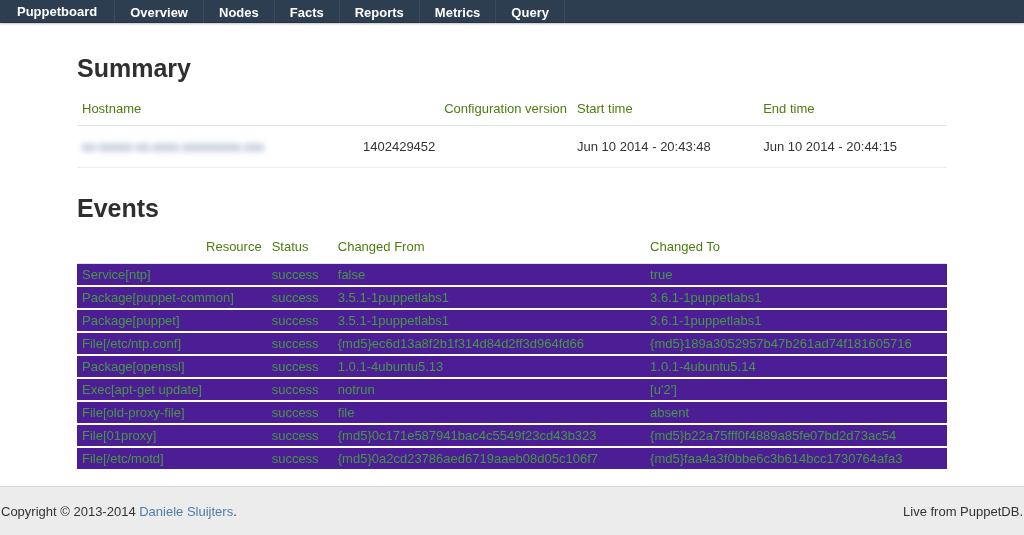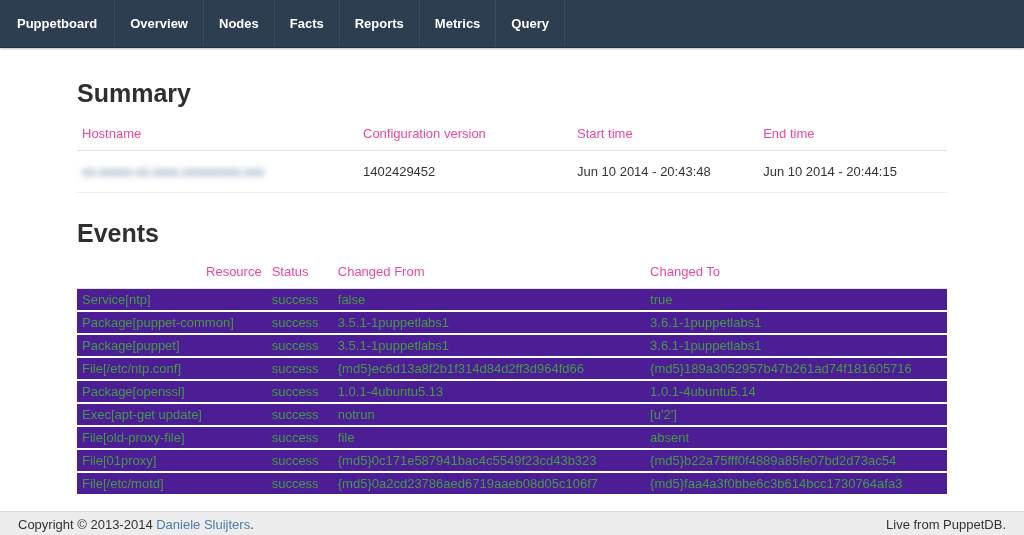--- a/index.html
+++ b/index.html
@@ -9,21 +9,21 @@
     height: 535px;
     background: #ffffff;
     font-family: "Liberation Sans", "DejaVu Sans", sans-serif;
     display: flex;
     flex-direction: column;
     overflow: hidden;
   }
 
   
   nav.topbar {
-    height: 48px;
+    height: 23px;
     background: #2c3e50;
     display: flex;
     align-items: stretch;
     flex-shrink: 0;
     box-shadow: 0 1px 2px rgba(0,0,0,0.25);
     border-bottom: 1px solid #24333f;
   }
   .nav-item {
     display: flex;
     align-items: center;
@@ -49,29 +49,29 @@
     padding: 0;
     line-height: 30px;
   }
   #summary-heading { margin-top: 30px; margin-bottom: 8px; }
   #events-heading  { margin-top: 25px; margin-bottom: 6px; }
 
   table { width: 100%; border-collapse: collapse; font-size: 13px; table-layout: fixed; }
   th {
     text-align: left;
     font-weight: 400;
-    color: #ec4899;
+    color: #4d7c0f;
     padding: 10px 5px 9px 5px;
     border-bottom: 1px solid #e3e3e3;
     white-space: nowrap;
   }
 
   
   .summary-table th:nth-child(1) { width: 32.3%; }
-  .summary-table th:nth-child(2) { width: 24.6%; }
+  .summary-table th:nth-child(2) { width: 24.6%; text-align: right; }
   .summary-table th:nth-child(3) { width: 21.4%; }
   .summary-table td {
     padding: 13px 5px;
     border-bottom: 1px solid #ededed;
     color: #333333;
     white-space: nowrap;
   }
   .blurred-link {
     color: #55749c;
     filter: blur(3px);
@@ -89,27 +89,27 @@
     color: #459945;
     background: #4c1d95;
     border-bottom: 2px solid #ffffff;
     white-space: nowrap;
     overflow: hidden;
   }
 
   
   footer {
     flex-shrink: 0;
-    height: 26px;
+    height: 50px;
     background: #ececec;
     border-top: 1px solid #d9d9d9;
     display: flex;
     align-items: center;
     justify-content: space-between;
-    padding: 0 18px;
+    padding: 0 1px;
     font-size: 13px;
     color: #333333;
   }
   footer a { color: #4e7cab; text-decoration: none; cursor: pointer; }
 </style>
 </head>
 <body>
 
 <nav class="topbar">
   <div class="nav-item brand">Puppetboard</div>

